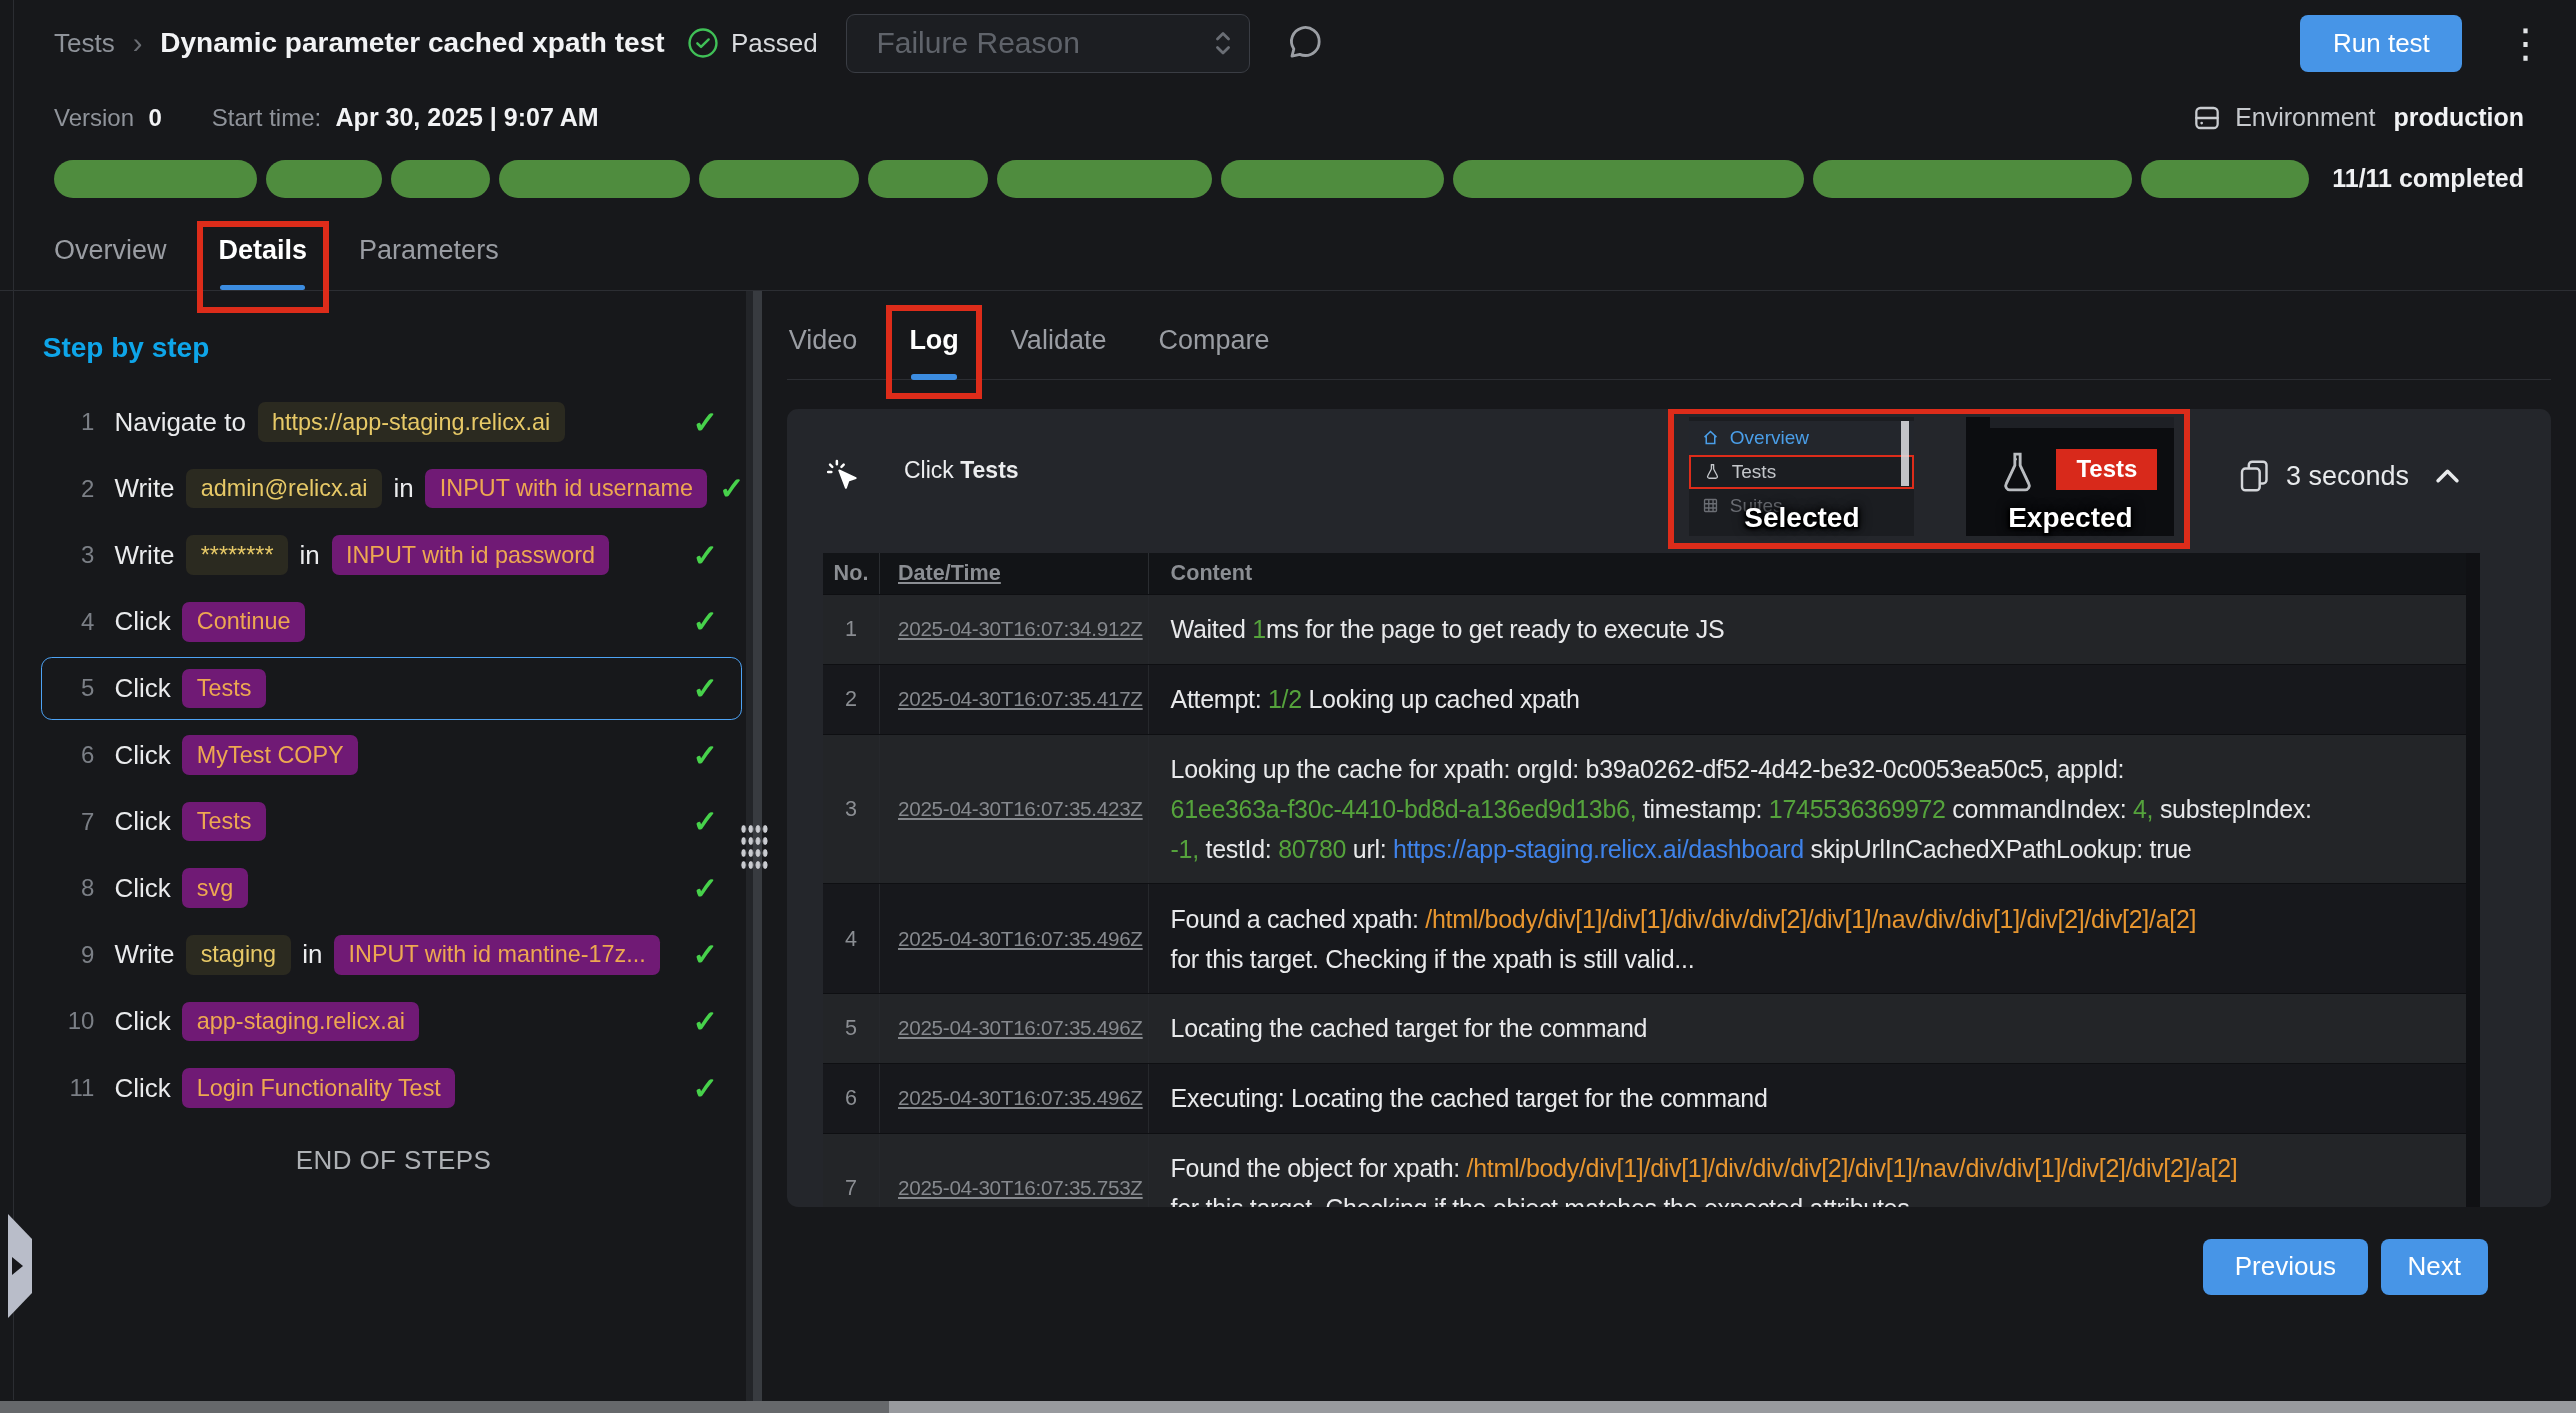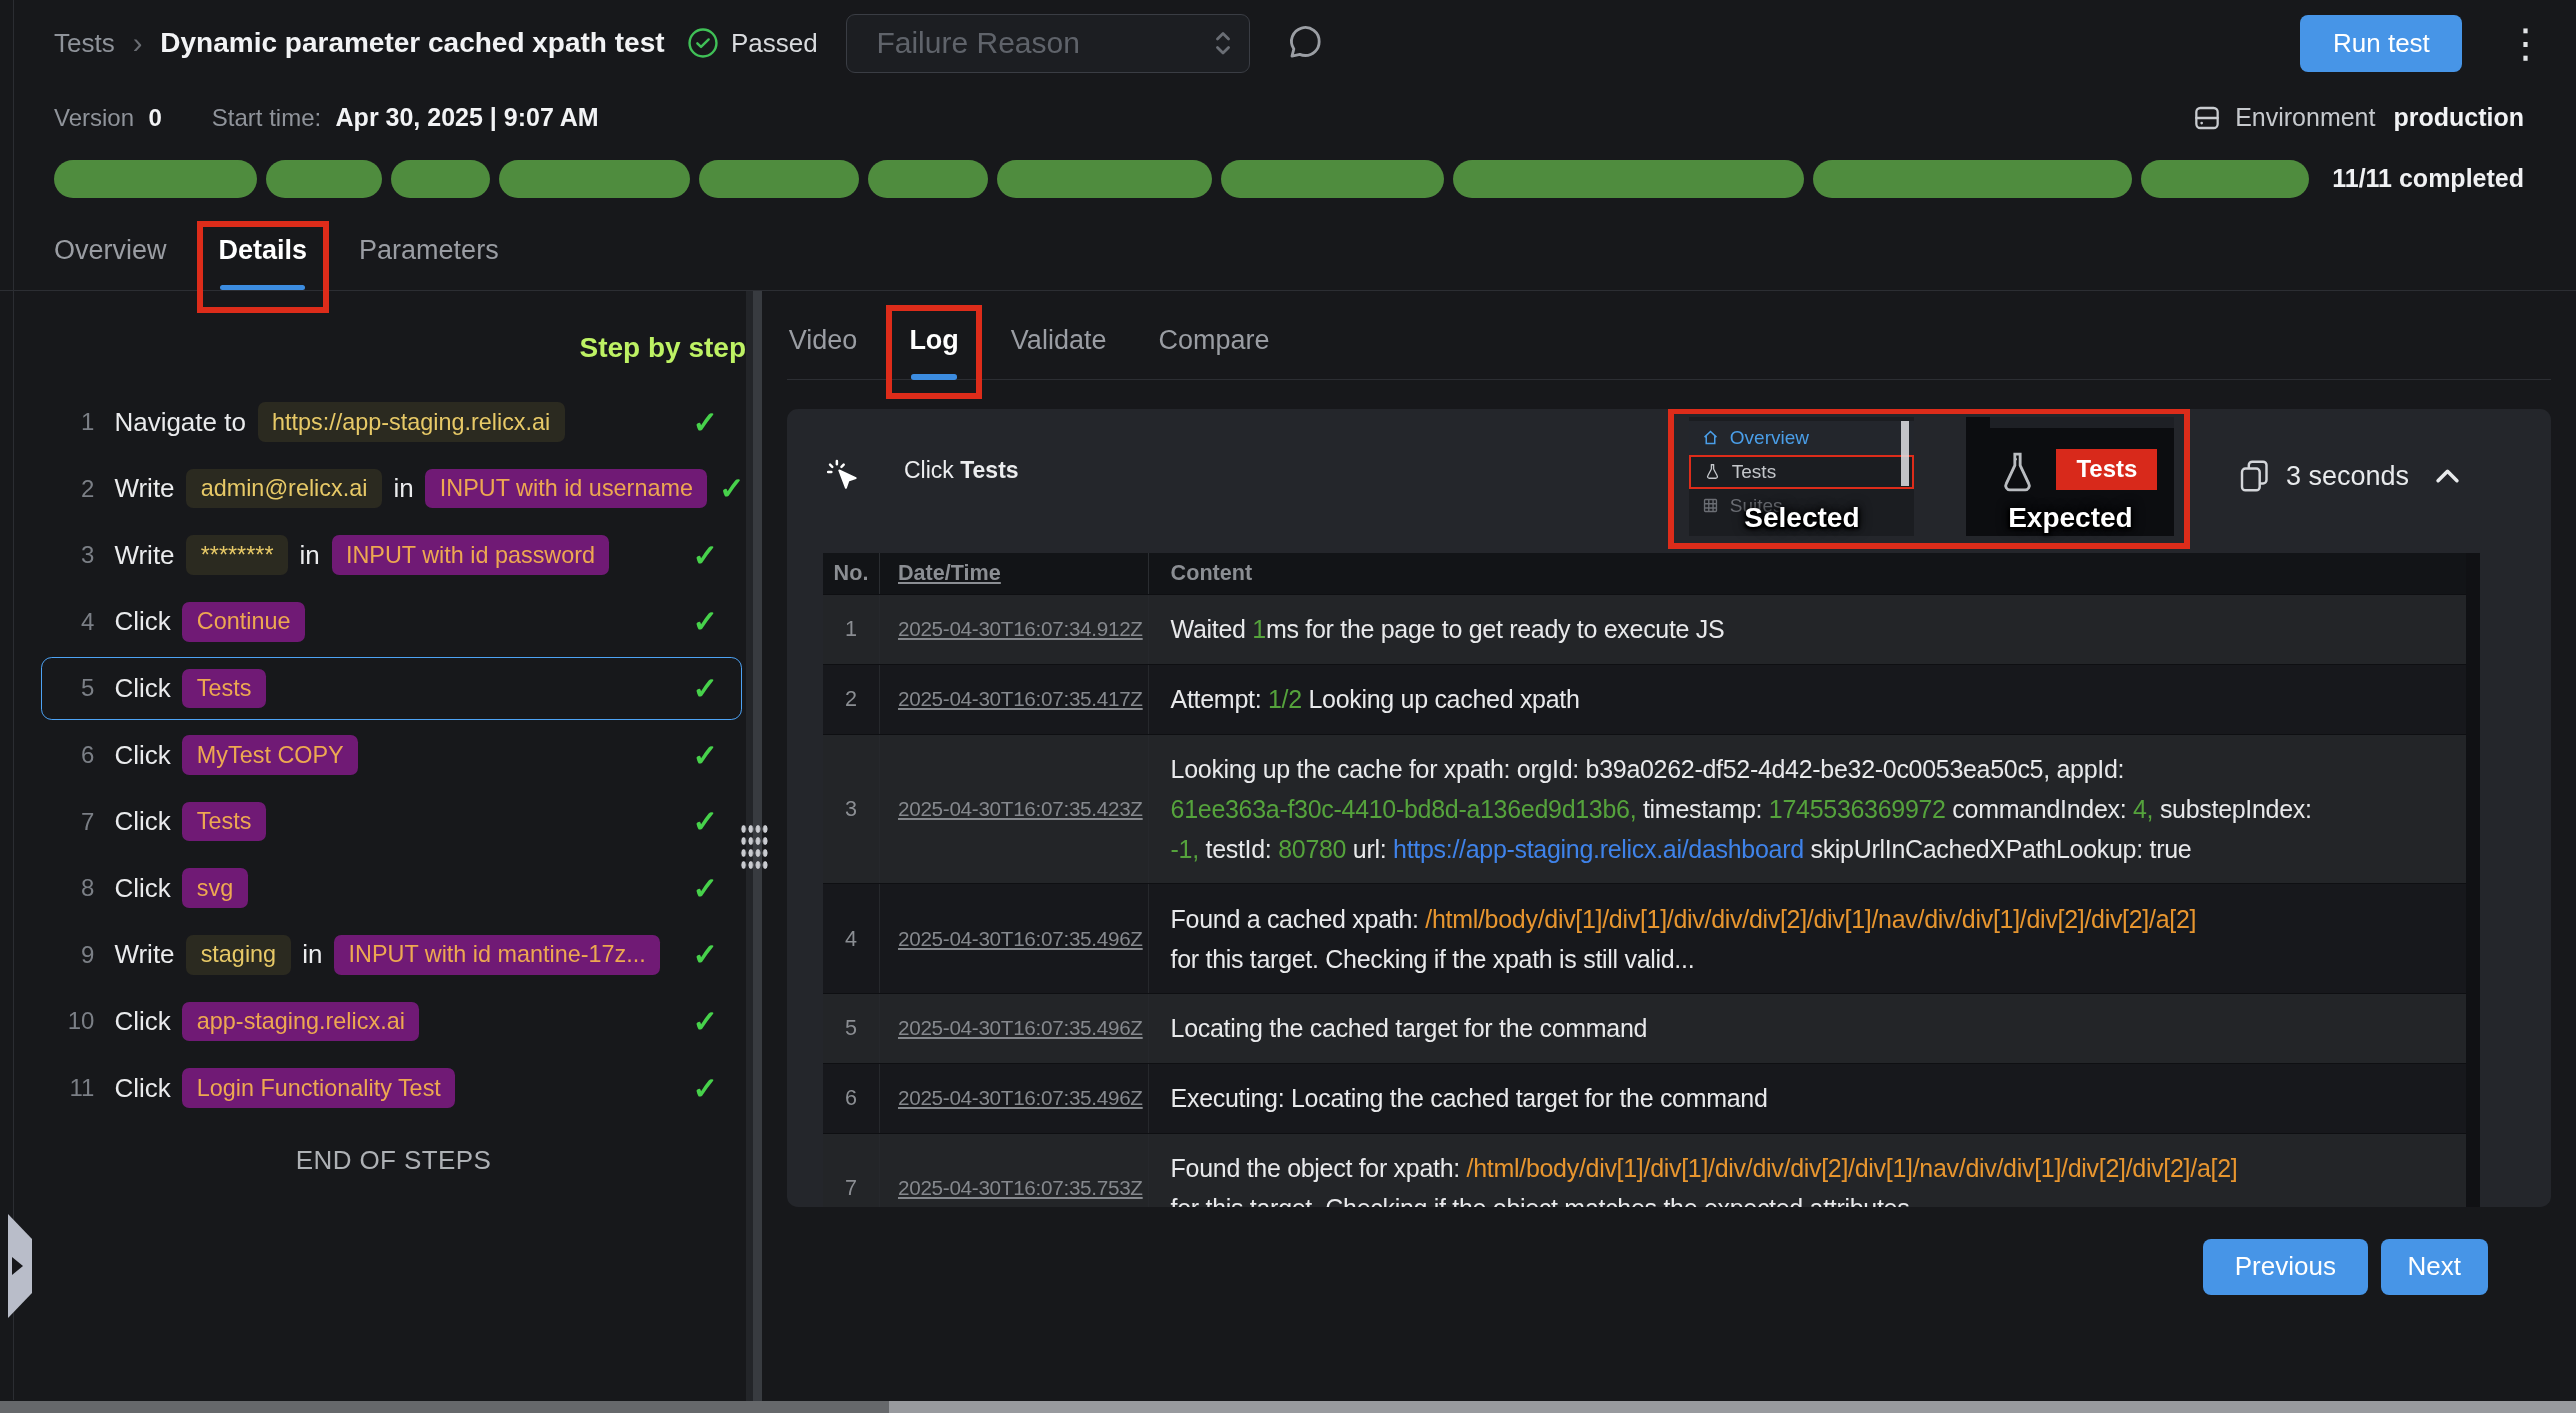--- a/index.html
+++ b/index.html
@@ -49,21 +49,21 @@
 
   
   .main{display:flex;align-items:stretch;height:1110px;}
   .left-panel{width:746px;flex:none;padding-left:41px;box-sizing:border-box;}
   .splitter{width:16px;flex:none;background:linear-gradient(90deg,#232529 0 44%,#383b40 44% 100%);position:relative;cursor:col-resize;}
   .grip{position:absolute;left:-6.3px;top:532px;width:29px;height:49px;z-index:4;
         background-image:radial-gradient(#caccd1 2px,transparent 2.6px);background-size:7.2px 12px;}
   .right-panel{flex:1;min-width:0;padding:0 25px;box-sizing:border-box;}
 
   
-  .steps-title{font-size:28px;font-weight:700;color:#bef264;margin:41px 0 27px 1.8px;text-align:right;}
+  .steps-title{font-size:28px;font-weight:700;color:#0ea5e9;margin:41px 0 27px 1.8px;}
   .step{display:flex;align-items:center;height:61px;margin:0 3.6px 3.6px 0;padding:0 23.4px 0 14.4px;
         border:1.8px solid transparent;border-radius:10.8px;cursor:pointer;}
   .step.selected{border-color:#4da3f5;}
   .step-num{width:38px;text-align:right;color:#7b7f86;font-size:24px;margin-right:20px;flex:none;}
   .tok{margin-right:11.7px;font-size:26px;color:#eaebed;white-space:nowrap;}
   .badge{font-size:23.4px;padding:6.3px 14.4px;border-radius:7.2px;margin-right:11.7px;white-space:nowrap;}
   .badge.y{color:#e7c967;background:#2b2a20;}
   .badge.o{color:#eda851;background:#701a75;}
   .step-check{margin-left:auto;color:#47d14b;font-size:30.5px;font-weight:700;}
   .end-steps{text-align:center;color:#aeb1b5;font-size:26px;margin-top:25px;letter-spacing:0.4px;}

